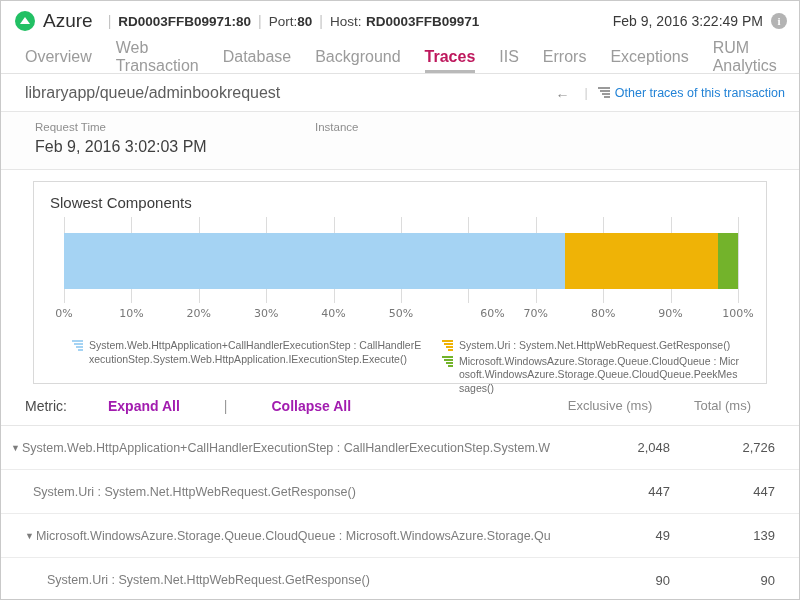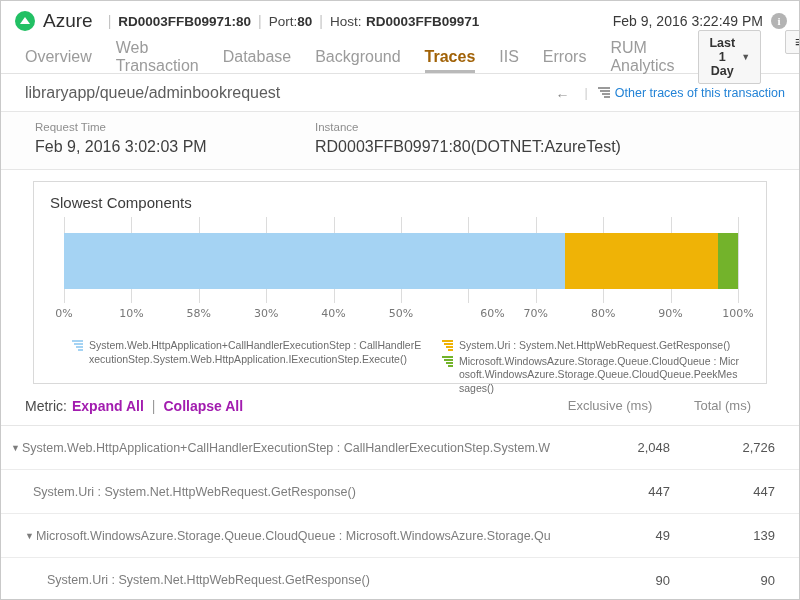--- a/index.html
+++ b/index.html
@@ -56,21 +56,21 @@
     border-bottom: 1px solid #e2e2e2;
   }
   .nav-tabs { display: flex; align-items: center; height: 100%; }
   .nav-tab {
     font-size: 16px; color: #9b9b9b;
     margin-right: 24px; cursor: pointer;
     height: 100%; display: flex; align-items: center;
     border-bottom: 3px solid transparent; padding-top: 3px;
   }
   .nav-tab.active {
-    color: #a16207; font-weight: bold;
+    color: #be185d; font-weight: bold;
     border-bottom: 3px solid #b9b9b9;
   }
   .nav-right { margin-left: auto; display: flex; align-items: flex-start; gap: 24px; }
   .btn {
     background: #f7f7f7; border: 1px solid #cfcfcf; border-radius: 2px;
     font-size: 12.5px; color: #333; font-weight: bold;
     padding: 5px 10px; cursor: pointer; display: inline-flex; align-items: center;
   }
   .caret-down { font-size: 9px; color: #555; margin-left: 6px; }
   .btn-menu { padding: 5px 9px; font-size: 15px; line-height: 12px; }
@@ -139,20 +139,21 @@
   .legend-icon svg { display: block; }
   .legend-text { word-break: break-all; }
 
   
   .metric-section { position: absolute; left: 0; right: 0; top: 385px; bottom: 0; }
   .metric-header {
     height: 40px;
     display: flex; align-items: center;
     padding: 0 24px;
     border-bottom: 1px solid #e6e6e6;
+    gap: 36px;
   }
   .metric-label { font-size: 14px; color: #4a4a4a; margin-right: 5px; }
   .metric-action { font-size: 14px; color: #a21caf; font-weight: bold; cursor: pointer; }
   .metric-action-sep { color: #9a9a9a; margin: 0 8px; font-size: 14px; }
   .metric-cols { margin-left: auto; display: flex; }
   .metric-col-h { font-size: 13px; color: #8b8b8b; text-align: center; }
   .metric-col-h.excl { width: 120px; }
   .metric-col-h.total { width: 105px; }
   .metric-rows { }
   .metric-row {
@@ -201,20 +202,21 @@
 
   <div class="nav-row">
     <div class="nav-tabs">
       <span class="nav-tab">Overview</span>
       <span class="nav-tab">Web Transaction</span>
       <span class="nav-tab">Database</span>
       <span class="nav-tab">Background</span>
       <span class="nav-tab active">Traces</span>
       <span class="nav-tab">IIS</span>
       <span class="nav-tab">Errors</span>
+      <span class="nav-tab">Exceptions</span>
       <span class="nav-tab">RUM Analytics</span>
     </div>
     <div class="nav-right">
       <button class="btn">
         <span>Last 1 Day</span>
         <span class="caret-down">▼</span>
       </button>
       <button class="btn btn-menu">
         <span>≡</span>
       </button>
@@ -240,21 +242,20 @@
     </span>
   </div>
 
   <div class="summary-row">
     <div class="summary-cell c1">
       <div class="summary-label">Request Time</div>
       <div class="summary-value">Feb 9, 2016 3:02:03 PM</div>
     </div>
     <div class="summary-cell c3">
       <div class="summary-label">Instance</div>
-      <div class="summary-value">RD0003FFB09971:80(DOTNET:AzureTest)</div>
     </div>
   </div>
 
   <div class="chart-panel">
     <div class="chart-title">Slowest Components</div>
     <div class="chart-plot">
         <div class="gridline" style="left: 100%;"></div>
         <div class="gridline" style="left: 90%;"></div>
         <div class="gridline" style="left: 80%;"></div>
         <div class="gridline" style="left: 70%;"></div>
@@ -267,21 +268,21 @@
         <div class="gridline" style="left: 0%;"></div>
       <div class="stacked-bar">
           <div class="bar-segment" style="width: 74.4%; background: rgb(165, 211, 243);"></div>
           <div class="bar-segment" style="width: 22.6%; background: rgb(239, 179, 6);"></div>
           <div class="bar-segment" style="width: 3%; background: rgb(115, 179, 43);"></div>
         </div>
     </div>
     <div class="chart-axis">
         <div class="tick-label" style="left: 0%;">0%</div>
         <div class="tick-label" style="left: 10%;">10%</div>
-        <div class="tick-label" style="left: 20%;">58%</div>
+        <div class="tick-label" style="left: 20%;">20%</div>
         <div class="tick-label" style="left: 30%;">30%</div>
         <div class="tick-label" style="left: 40%;">40%</div>
         <div class="tick-label" style="left: 50%;">50%</div>
         <div class="tick-label" style="left: 60%; margin-left: 24px;">60%</div>
         <div class="tick-label" style="left: 70%;">70%</div>
         <div class="tick-label" style="left: 80%;">80%</div>
         <div class="tick-label" style="left: 90%;">90%</div>
         <div class="tick-label" style="left: 100%;">100%</div>
       </div>
     <div class="chart-legend">

